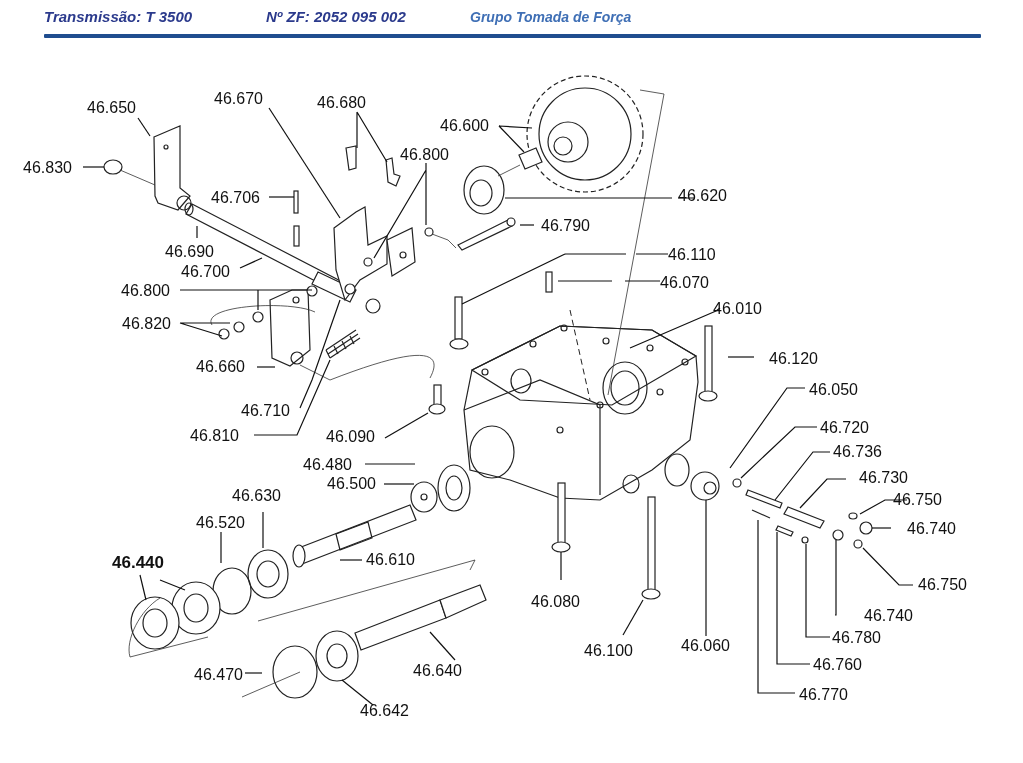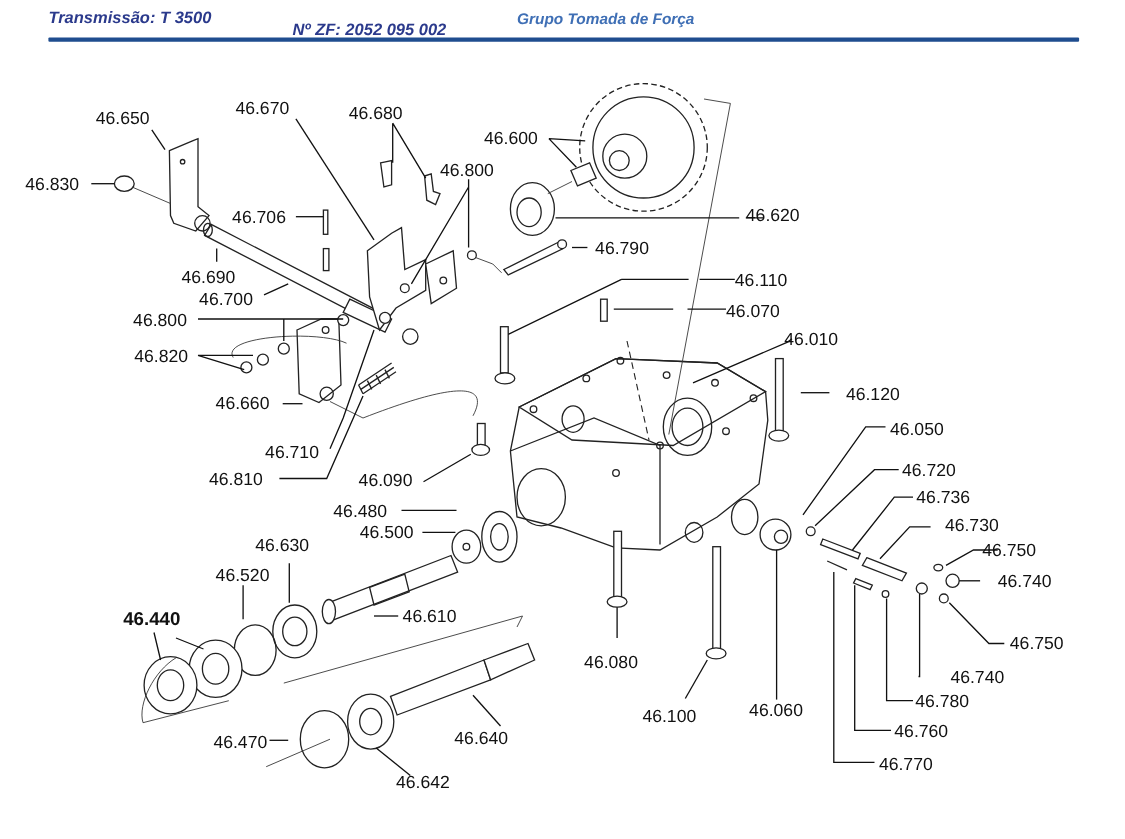--- a/index.html
+++ b/index.html
@@ -1,21 +1,21 @@
 <!DOCTYPE html>
 <html><head>
 <meta charset="utf-8">
 <style>
   html, body { margin: 0; padding: 0; background: #ffffff; }
   body { width: 1023px; height: 763px; position: relative; overflow: hidden;
          font-family: "Liberation Sans", sans-serif; }
   .header { position: absolute; left: 44px; top: 0; height: 34px; width: 937px; font-style: italic; }
   .hdr-text { position: absolute; top: 8px; font-size: 15px; font-weight: bold; white-space: nowrap; }
   #hdr-trans { left: 0; color: #2b3a8c; }
-  #hdr-zf { left: 222px; color: #2b3a8c; margin-top: 11px; }
+  #hdr-zf { left: 222px; color: #2b3a8c; }
   #hdr-group { left: 426px; color: #3f6fb5; font-weight: bold; font-size: 14px; top: 9px; }
   .hdr-rule { position: absolute; left: 44px; top: 34px; width: 937px; height: 4px; background: #1f4d8f;
               border-radius: 1px; }
   #diagram { position: absolute; left: 0; top: 0; }
   .lbl { font-family: "Liberation Sans", sans-serif; font-size: 16px; fill: #111; }
   .lbl-bold { font-weight: bold; font-size: 17px; }
   .part { fill: none; stroke: #222; stroke-width: 1.2; }
   .part-fill { fill: #fff; stroke: #222; stroke-width: 1.2; }
   .lead { fill: none; stroke: #111; stroke-width: 1.2; }
   .dash { fill: none; stroke: #222; stroke-width: 1; stroke-dasharray: 6 4; }

